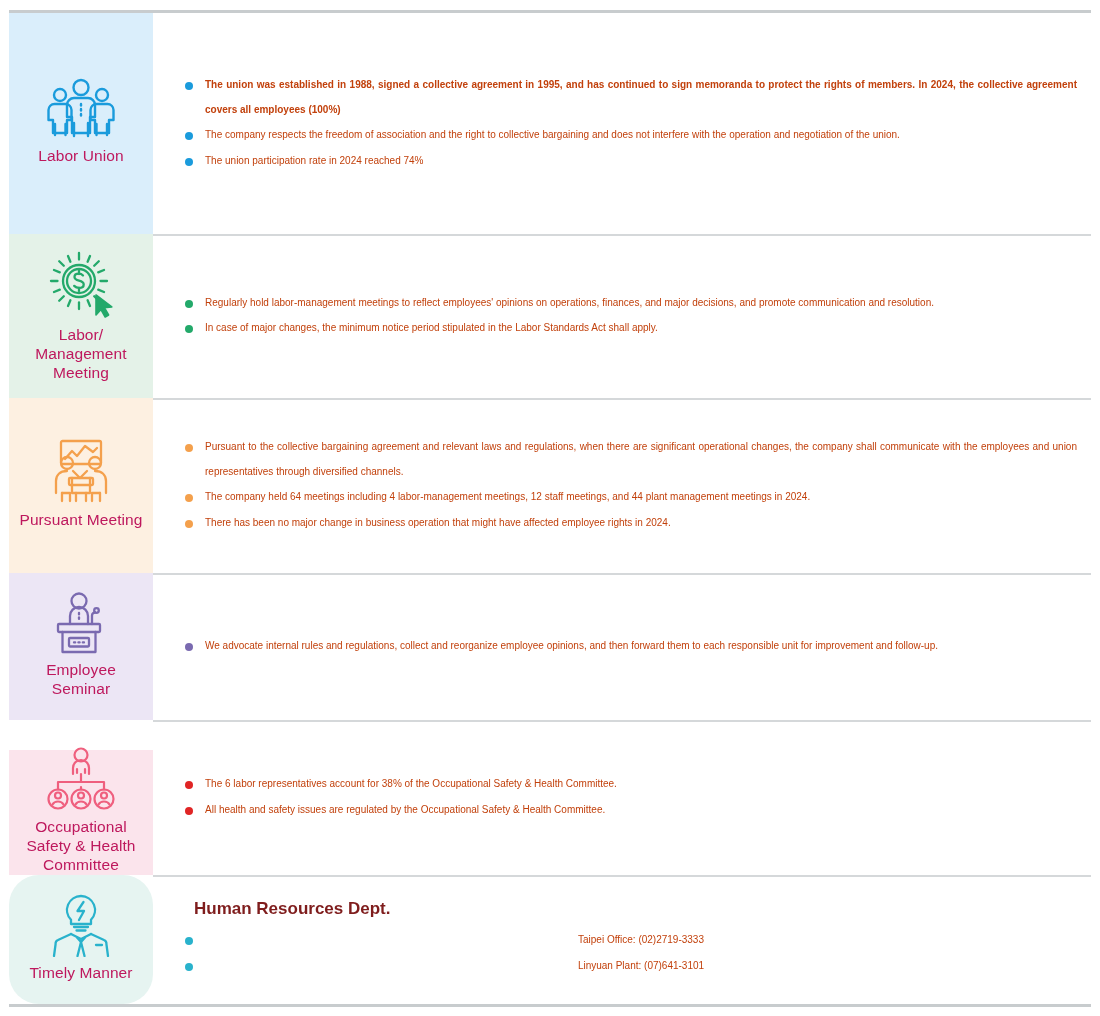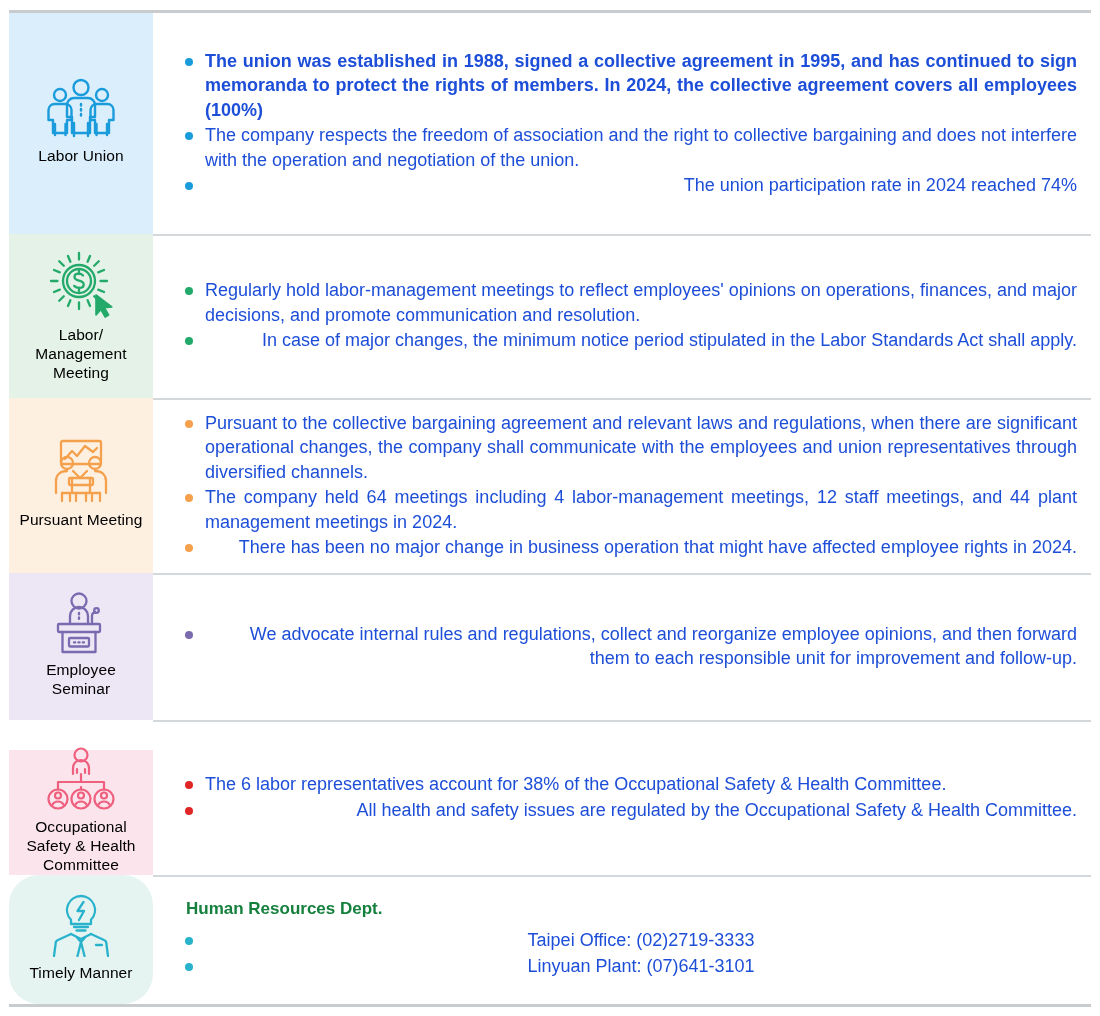--- a/index.html
+++ b/index.html
@@ -70,21 +70,21 @@
     padding: 6px 4px 10px 4px;
   }
   .cat-icon {
     display: block;
     line-height: 0;
     margin-bottom: 6px;
   }
   .cat-label {
     font-size: 15.5px;
     line-height: 19px;
-    color: #000000;
+    color: #be185d;
     text-align: center;
     letter-spacing: 0.1px;
   }
   .content-cell {
     flex: 1 1 auto;
     box-sizing: border-box;
     display: flex;
     flex-direction: column;
     justify-content: center;
     padding: 10px 14px 10px 30px;
@@ -92,48 +92,48 @@
   }
   ul.bullets {
     list-style: none;
     margin: 0;
     padding: 0;
   }
   ul.bullets li {
     position: relative;
     padding-left: 22px;
     margin: 0 0 1px 0;
-    font-size: 18px;
+    font-size: 10px;
     line-height: 24.5px;
-    color: #1d4ed8;
+    color: #c2410c;
     text-align: justify;
     text-justify: inter-word;
   }
   ul.bullets li:last-child {
-    text-align: right;
+    text-align: left;
   }
   ul.bullets li.bold {
     font-weight: bold;
   }
   ul.bullets li::before {
     content: "";
     position: absolute;
     left: 2px;
     top: 9px;
     width: 8px;
     height: 8px;
     border-radius: 50%;
     background: var(--bullet, #1a9bdc);
   }
   .hr-block { }
   .hr-title {
     font-size: 17px;
     font-weight: bold;
-    color: #15803d;
-    margin: 0 0 9px 1px;
+    color: #7f1d1d;
+    margin: 0 0 9px 9px;
     padding-left: 2px;
   }
   .hr-block ul.bullets li {
     text-align: center;
     margin-bottom: 2px;
   }
 
   
   .tint-blue   { background: #daeefb; }
   .tint-green  { background: #e4f2e8; }

